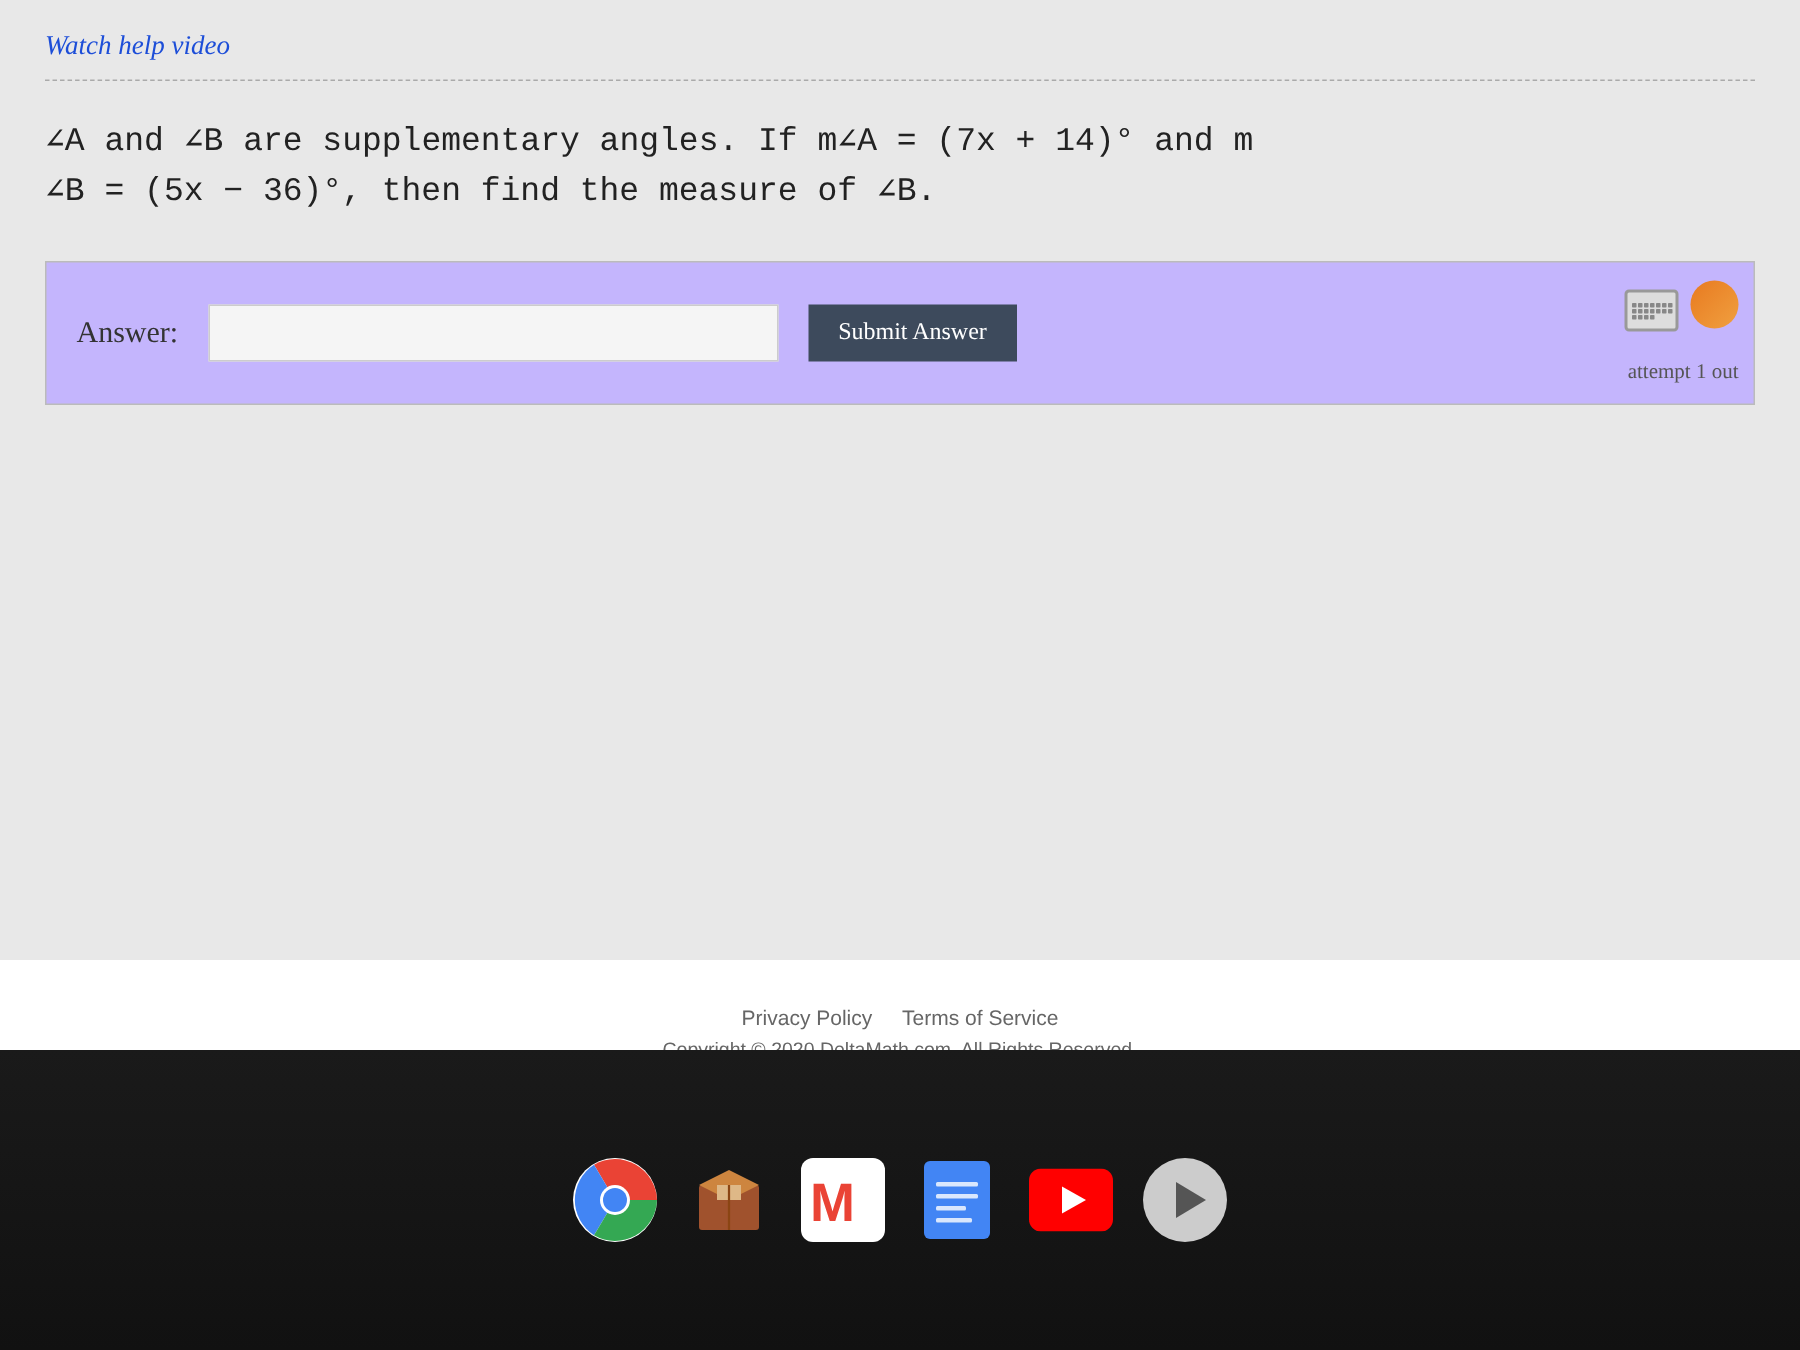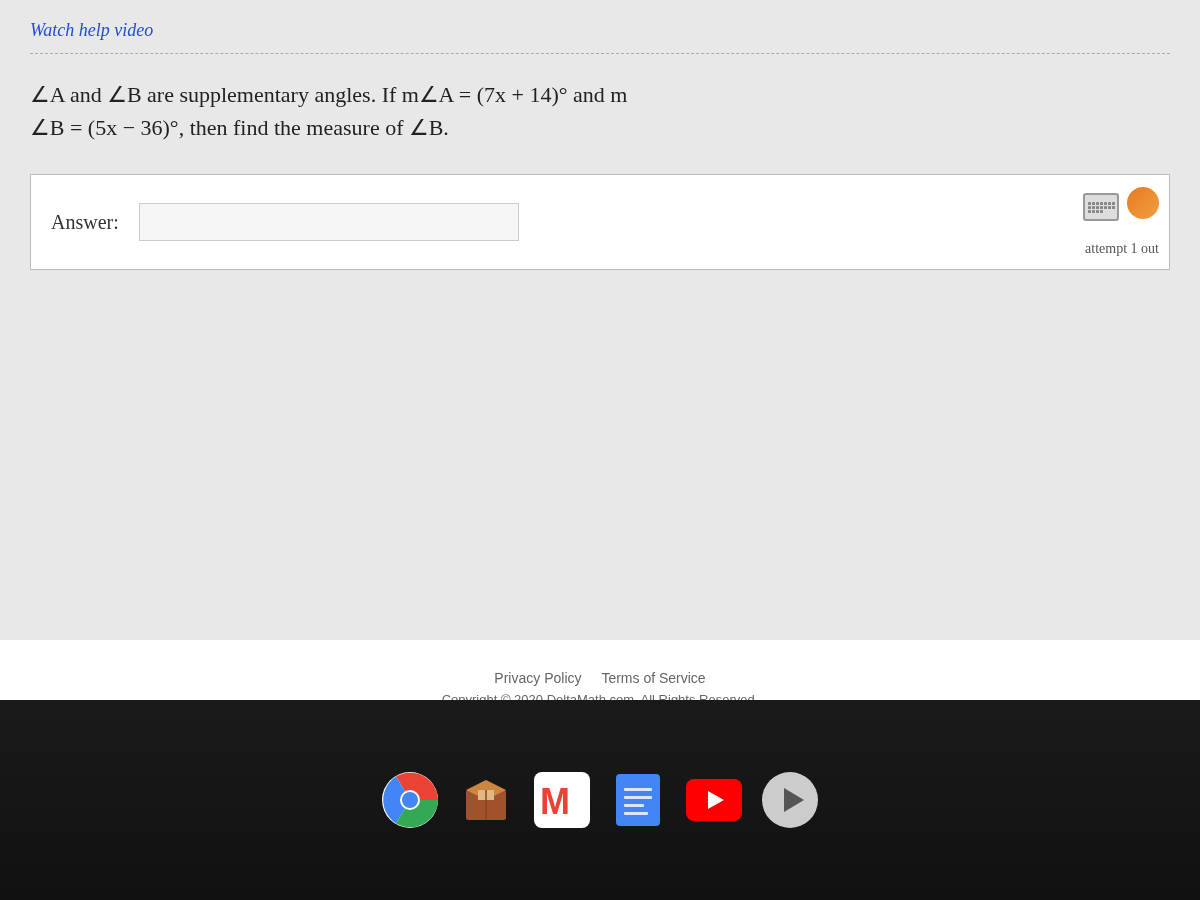--- a/index.html
+++ b/index.html
@@ -36,25 +36,25 @@
       border: none;
       border-top: 1px dashed #aaa;
       margin-bottom: 24px;
     }
 
     .question-text {
       font-size: 22px;
       color: #222;
       line-height: 1.5;
       margin-bottom: 30px;
-      font-family: Liberation Serif, serif;
+      font-family: Liberation Mono, monospace;
     }
 
     .answer-section {
-      background-color: #ffffff;
+      background-color: #c4b5fd;
       border: 1px solid #bbb;
       padding: 28px 20px 28px 20px;
       display: flex;
       align-items: center;
       gap: 20px;
       position: relative;
       margin-bottom: 10px;
     }
 
     .answer-label {
@@ -230,20 +230,21 @@
           <div class="key-dot"></div>
       </div>
     </div>
 
     <div class="orange-circle"></div>
 
     <span class="answer-label">Answer:</span>
 
     <input type="text" class="answer-input" placeholder="" style="">
 
+    <button class="submit-button">Submit Answer</button>
 
     <span class="attempt-text">attempt 1 out</span>
   </div>
 
 </div>
 
 <div class="footer-area">
   <div class="footer-links">
     <a href="#">Privacy Policy</a>
     <a href="#">Terms of Service</a>

